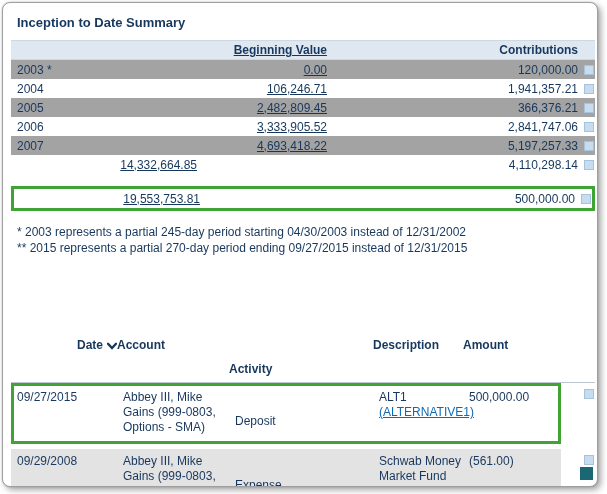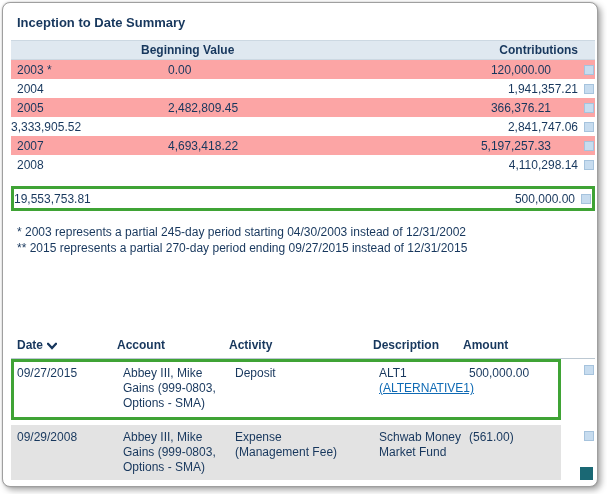--- a/index.html
+++ b/index.html
@@ -29,23 +29,23 @@
   .t1 { margin-left: 8px; margin-right: 2px; }
   .t1-header {
     display: flex; align-items: center;
     height: 20px;
     background: #dfe8f0;
     border-top: 1px solid #ccd8e2;
     border-bottom: 1px solid #ccd8e2;
     font-weight: bold;
   }
   .t1-row { display: flex; align-items: center; height: 19px; }
-  .t1-row.alt { background: #fca5a5; gap: 27px; }
+  .t1-row.alt { background: #a3a3a3; }
   .c-year { width: 130px; padding-left: 6px; }
-  .c-bv { width: 186px; text-align: left; }
+  .c-bv { width: 186px; text-align: right; text-decoration: underline; }
   .c-contrib { flex: 1; text-align: right; padding-right: 3px; }
   .rail {
     width: 14px; align-self: stretch;
     display: flex; align-items: center; justify-content: flex-end;
     padding-right: 1px;
   }
   .marker {
     display: block; width: 10px; height: 10px;
     background: #c7dcef; border: 1px solid #a6c3dd;
   }
@@ -54,30 +54,30 @@
   
   .footnotes { margin: 13px 0 0 14px; line-height: 16px; }
   
   .t2 { margin-left: 8px; margin-right: 2px; margin-top: 80px; }
   .t2-header {
     display: flex;
     font-weight: bold;
     padding: 2px 0 6px 0;
     border-bottom: 1px solid #bcc8d2;
   }
-  .t2-header .hdr-pad { padding-left: 6px; }
+  .t2-header .hdr-pad { padding-left: 6px; text-align: right; }
   .t2-row { display: flex; gap: 20px; }
   .t2-cells { display: flex; flex: 1; line-height: 15px; }
   .t2-row1 .t2-cells { border: 3px solid #3fa335; padding: 4px 0 6px 3px; background: #ffffff; }
   .t2-row2 { margin-top: 5px; }
   .t2-row2 .t2-cells { background: #e3e3e3; padding: 5px 0 5px 6px; }
   .t2 .rail { align-items: flex-start; padding-top: 6px; }
   .col-date { width: 106px; }
   .col-account { width: 112px; padding-right: 10px; }
-  .col-activity { width: 114px; padding-right: 8px; }
+  .col-activity { width: 114px; padding-right: 8px; margin-top: 24px; }
   .col-desc { width: 120px; padding-right: 6px; padding-left: 30px; }
   .col-amount { flex: 1; text-align: left; padding-right: 20px; }
   .sorticon { margin-left: 4px; vertical-align: -1px; }
   .link { color: #0f6ab4; text-decoration: underline; cursor: pointer; text-align: right; }
   .corner {
     position: absolute; right: 4px; bottom: 6px;
     width: 13px; height: 13px;
     background: #1a6874;
   }
 </style>
@@ -99,50 +99,52 @@
     <div class="t1-row alt">
       <div class="c-year">2003 *</div>
       <div class="c-bv">0.00</div>
       <div class="c-contrib">120,000.00</div>
       <div class="rail">
           <span class="marker"></span>
         </div>
     </div>
     <div class="t1-row">
       <div class="c-year">2004</div>
+      <div class="c-bv">106,246.71</div>
       <div class="c-contrib">1,941,357.21</div>
       <div class="rail">
           <span class="marker"></span>
         </div>
     </div>
     <div class="t1-row alt">
       <div class="c-year">2005</div>
       <div class="c-bv">2,482,809.45</div>
       <div class="c-contrib">366,376.21</div>
       <div class="rail">
           <span class="marker"></span>
         </div>
     </div>
     <div class="t1-row">
+      <div class="c-year">2006</div>
       <div class="c-bv">3,333,905.52</div>
       <div class="c-contrib">2,841,747.06</div>
       <div class="rail">
           <span class="marker"></span>
         </div>
     </div>
     <div class="t1-row alt">
       <div class="c-year">2007</div>
       <div class="c-bv">4,693,418.22</div>
       <div class="c-contrib">5,197,257.33</div>
       <div class="rail">
           <span class="marker"></span>
         </div>
     </div>
     <div class="t1-row">
-      <div class="c-year">2008</div>
+      <div class="c-bv">14,332,664.85</div>
       <div class="c-contrib">4,110,298.14</div>
       <div class="rail">
           <span class="marker"></span>
         </div>
     </div>
 
     <div class="spacer"></div>
 
     <div class="t1-row hl-row">
       <div class="c-bv">19,553,753.81</div>

